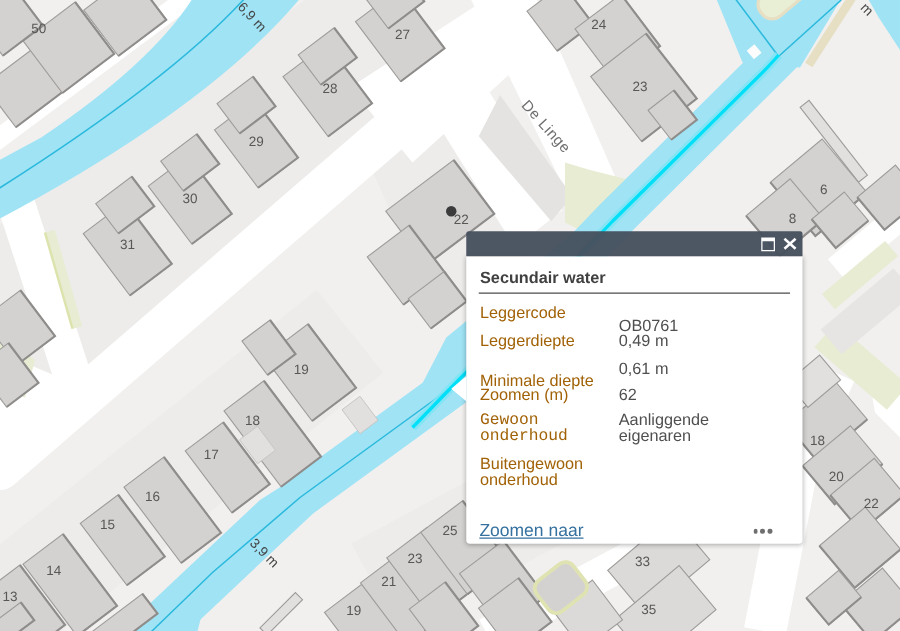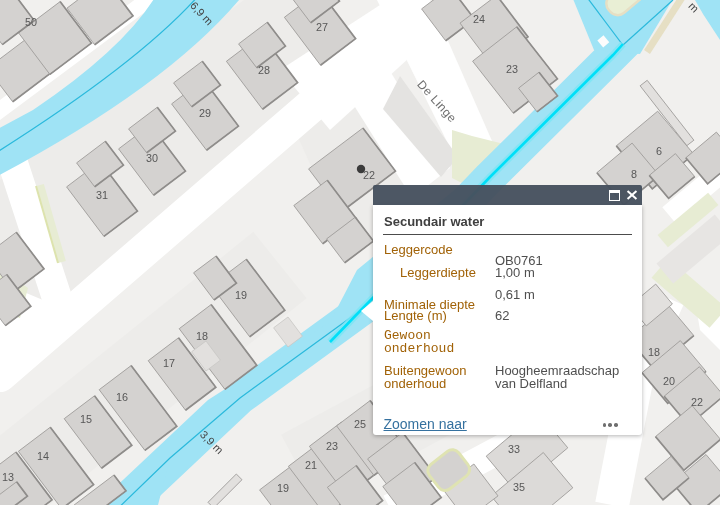--- a/index.html
+++ b/index.html
@@ -207,26 +207,26 @@
 </svg>
 <div id="popup">
   <div id="pbody"></div>
   <div id="phead"></div>
   <div id="maxi"></div>
     <div id="clos"></div>
   <div id="ptitle">Secundair water</div>
   <div id="phr"></div>
   <div class="t lab" style="left:11px;top:58.9px;">Leggercode</div>
     <div class="t" style="left:122px;top:58.9px;margin-top:11px;">OB0761</div>
-  <div class="t lab" style="left:27px;top:81.6px;text-align:center;">Leggerdiepte</div>
-    <div class="t" style="left:122px;top:81.6px;">1,00 m</div>
+  <div class="t lab" style="left:11px;top:81.6px;text-align:center;">Leggerdiepte</div>
+    <div class="t" style="left:122px;top:81.6px;">0,49 m</div>
   <div class="t lab" style="left:11px;top:114px;">Minimale diepte</div>
     <div class="t" style="left:122px;top:103.5px;">0,61 m</div>
-  <div class="t lab" style="left:11px;top:125.4px;">Lengte (m)</div>
+  <div class="t lab" style="left:11px;top:125.4px;">Zoomen (m)</div>
     <div class="t" style="left:122px;top:125.4px;">62</div>
   <div class="t lab" style="left:11px;top:145.2px;font-family:Liberation Mono, monospace;">Gewoon<br>onderhoud</div>
+    <div class="t" style="left:122px;top:145.2px;">Aanliggende eigenaren</div>
   <div class="t lab" style="left:11px;top:180px;">Buitengewoon<br>onderhoud</div>
-    <div class="t" style="left:122px;top:180px;">Hoogheemraadschap<br>van Delfland</div>
   <div id="plink">Zoomen naar</div>
   <div class="dot" style="left:229.7px;"></div>
     <div class="dot" style="left:235.4px;"></div>
     <div class="dot" style="left:241px;"></div>
 </div>
 
 </body></html>

